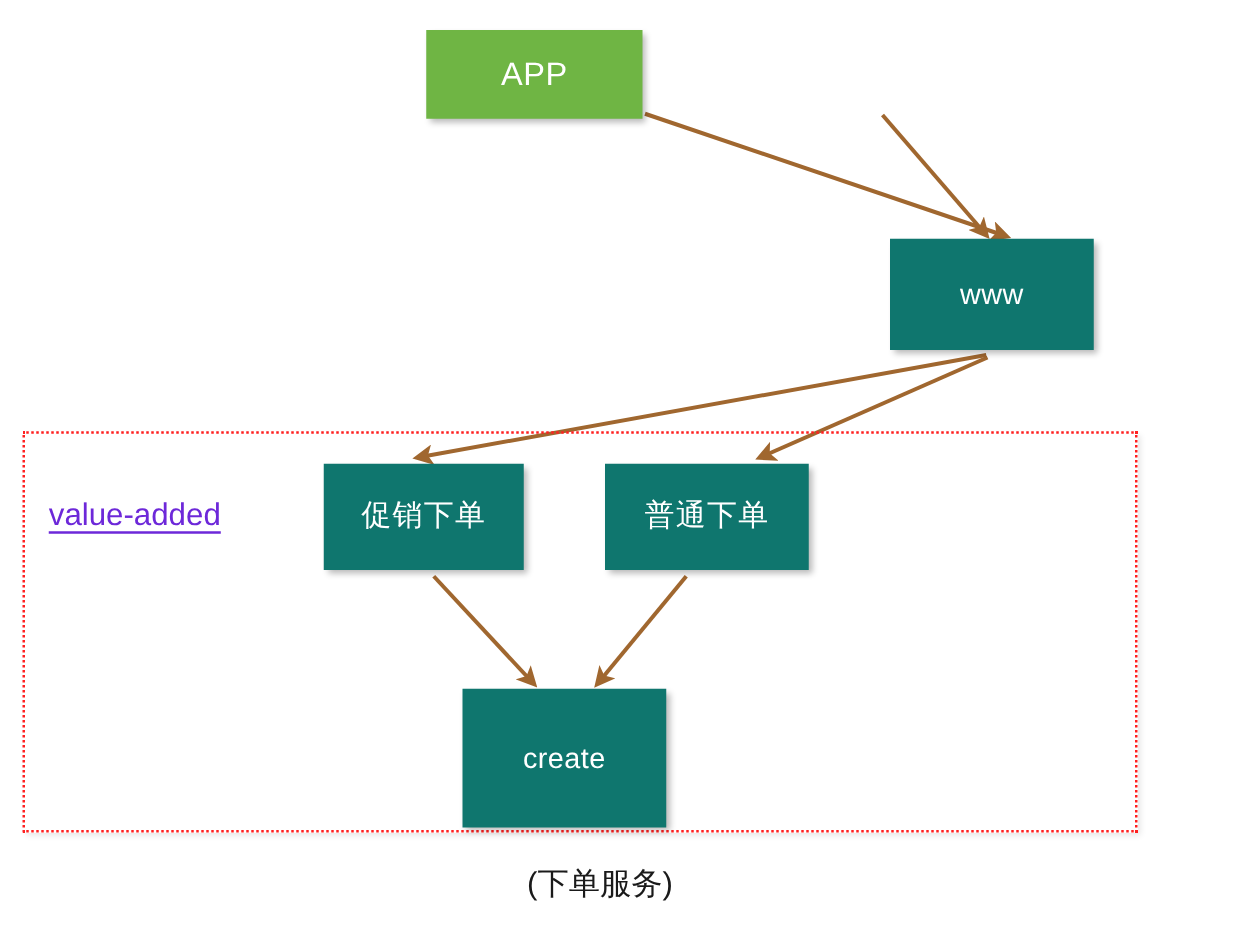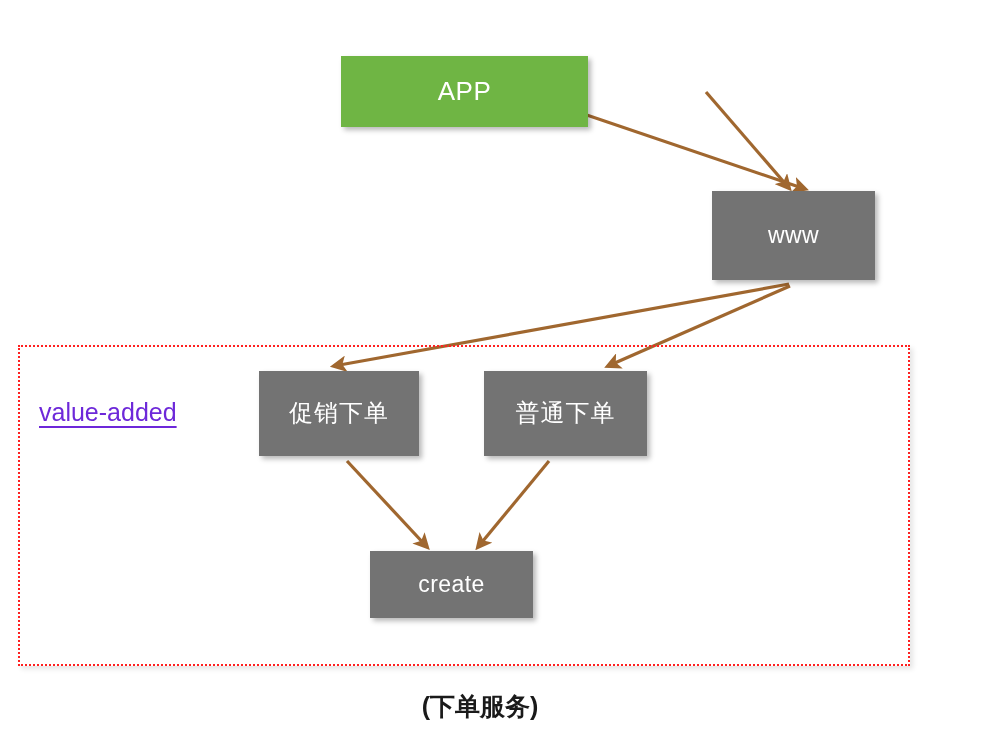--- a/index.html
+++ b/index.html
@@ -36,21 +36,21 @@
     line-height: 1.1;
     box-shadow: 3px 3px 5px rgba(0,0,0,0.28);
     z-index: 3;
   }
   .node-green {
     background: #6FB544;
     font-size: 26px;
     letter-spacing: 0.5px;
   }
   .node-blue {
-    background: #737373;
+    background: #0f766e;
     font-size: 23px;
     letter-spacing: 0.4px;
   }
   .node-cjk {
     font-size: 24px;
     letter-spacing: 1px;
   }
   #group-box {
     position: absolute;
     box-sizing: border-box;
@@ -68,21 +68,20 @@
     white-space: nowrap;
     z-index: 2;
   }
   #caption {
     position: absolute;
     font-size: 25px;
     color: #1a1a1a;
     white-space: nowrap;
     text-align: center;
     z-index: 2;
-    font-weight: bold;
   }
 </style>
 </head>
 <body>
 
 <div id="canvas">
 
   <div id="group-box" style="left: 18px; top: 345px; width: 892px; height: 321px; border-color: rgb(255, 32, 32);"></div>
 
   <svg id="arrow-layer" viewBox="0 0 1000 742" xmlns="http://www.w3.org/2000/svg">
@@ -94,39 +93,39 @@
     <g id="edge-group" stroke="#A0672F" stroke-width="3.2" fill="none" stroke-linecap="butt" marker-end="url(#arrowhead)">
         <line x1="516" y1="91" x2="805" y2="189"></line>
         <line x1="706" y1="92" x2="789" y2="188"></line>
         <line x1="789" y1="284" x2="334" y2="366"></line>
         <line x1="790" y1="286" x2="608" y2="366"></line>
         <line x1="347" y1="461" x2="427" y2="547"></line>
         <line x1="549" y1="461" x2="478" y2="547"></line>
       </g>
   </svg>
 
-  <div class="node node-green" style="left: 341px; top: 24px; width: 247px; height: 71px; margin-top: 32px;">
+  <div class="node node-green" style="left: 341px; top: 24px; width: 173px; height: 71px;">
     <span>APP</span>
   </div>
 
   <div class="node node-blue" style="left: 712px; top: 191px; width: 163px; height: 89px;">
     <span>www</span>
   </div>
 
   <div class="tier-label" style="left: 39px; top: 398px;">
     <span>value-added</span>
   </div>
 
   <div class="node node-blue node-cjk" style="left: 259px; top: 371px; width: 160px; height: 85px;">
     <span>促销下单</span>
   </div>
   <div class="node node-blue node-cjk" style="left: 484px; top: 371px; width: 163px; height: 85px;">
     <span>普通下单</span>
   </div>
-  <div class="node node-blue" style="left: 370px; top: 551px; width: 163px; height: 67px;">
+  <div class="node node-blue" style="left: 370px; top: 551px; width: 163px; height: 111px;">
     <span>create</span>
   </div>
 
   <div id="caption" style="left: 380px; top: 690px; width: 200px;">
     <span>(下单服务)</span>
   </div>
 
 </div>
 
 </body></html>

